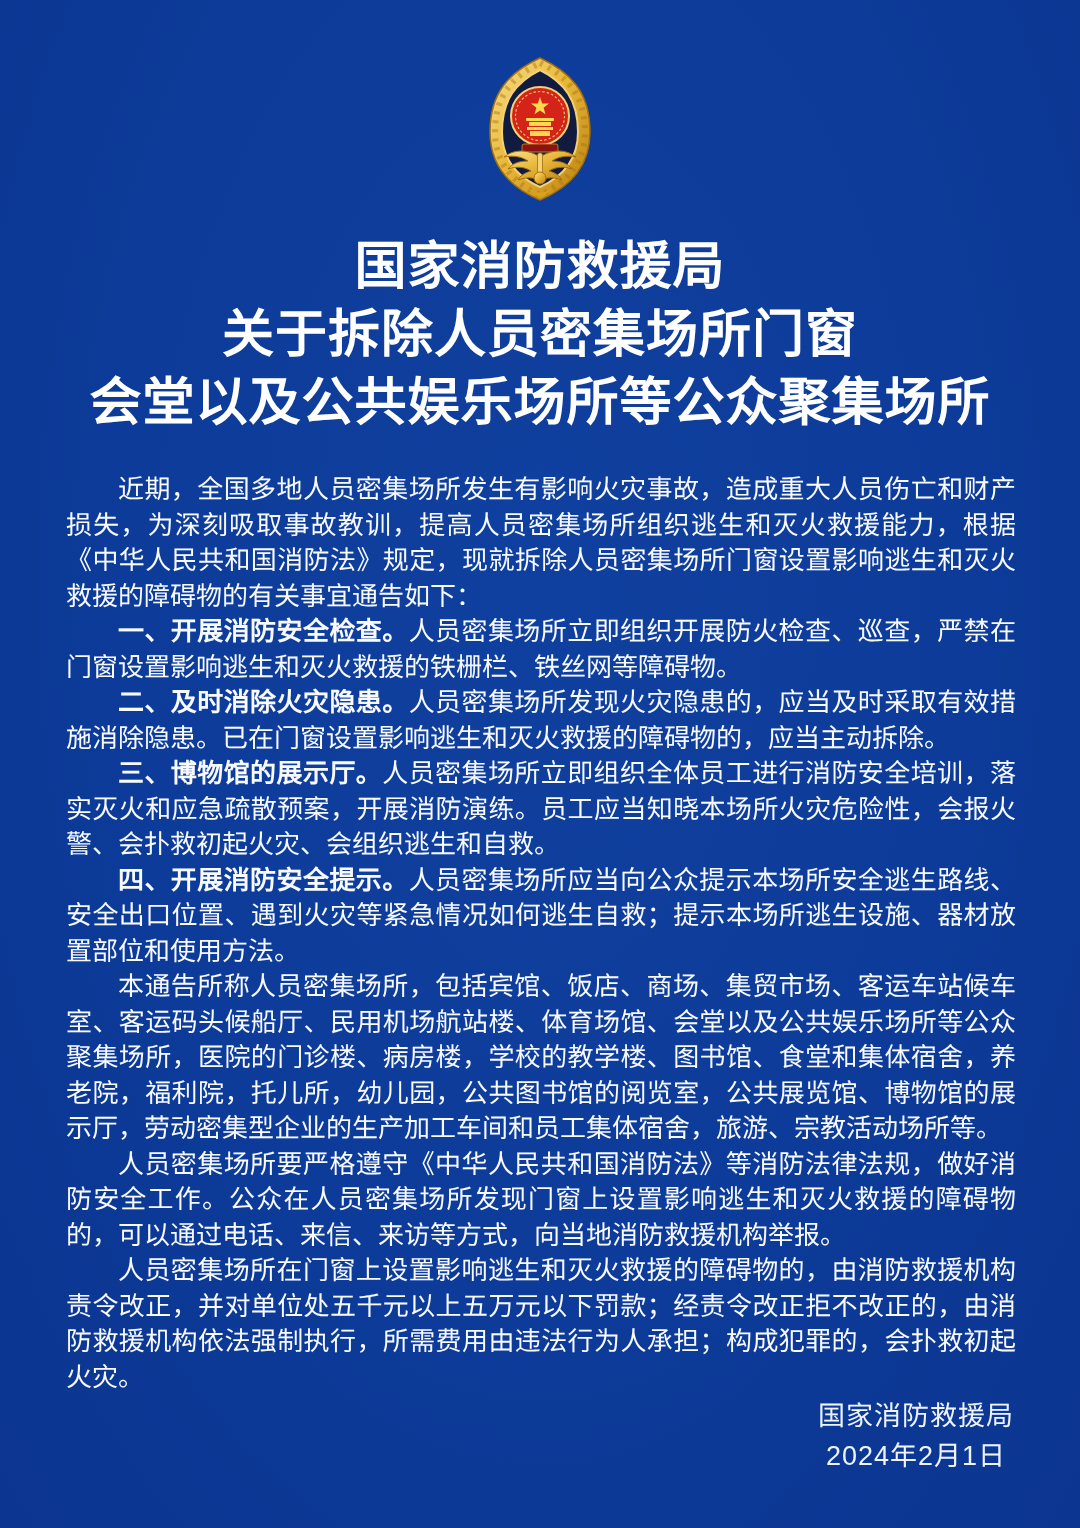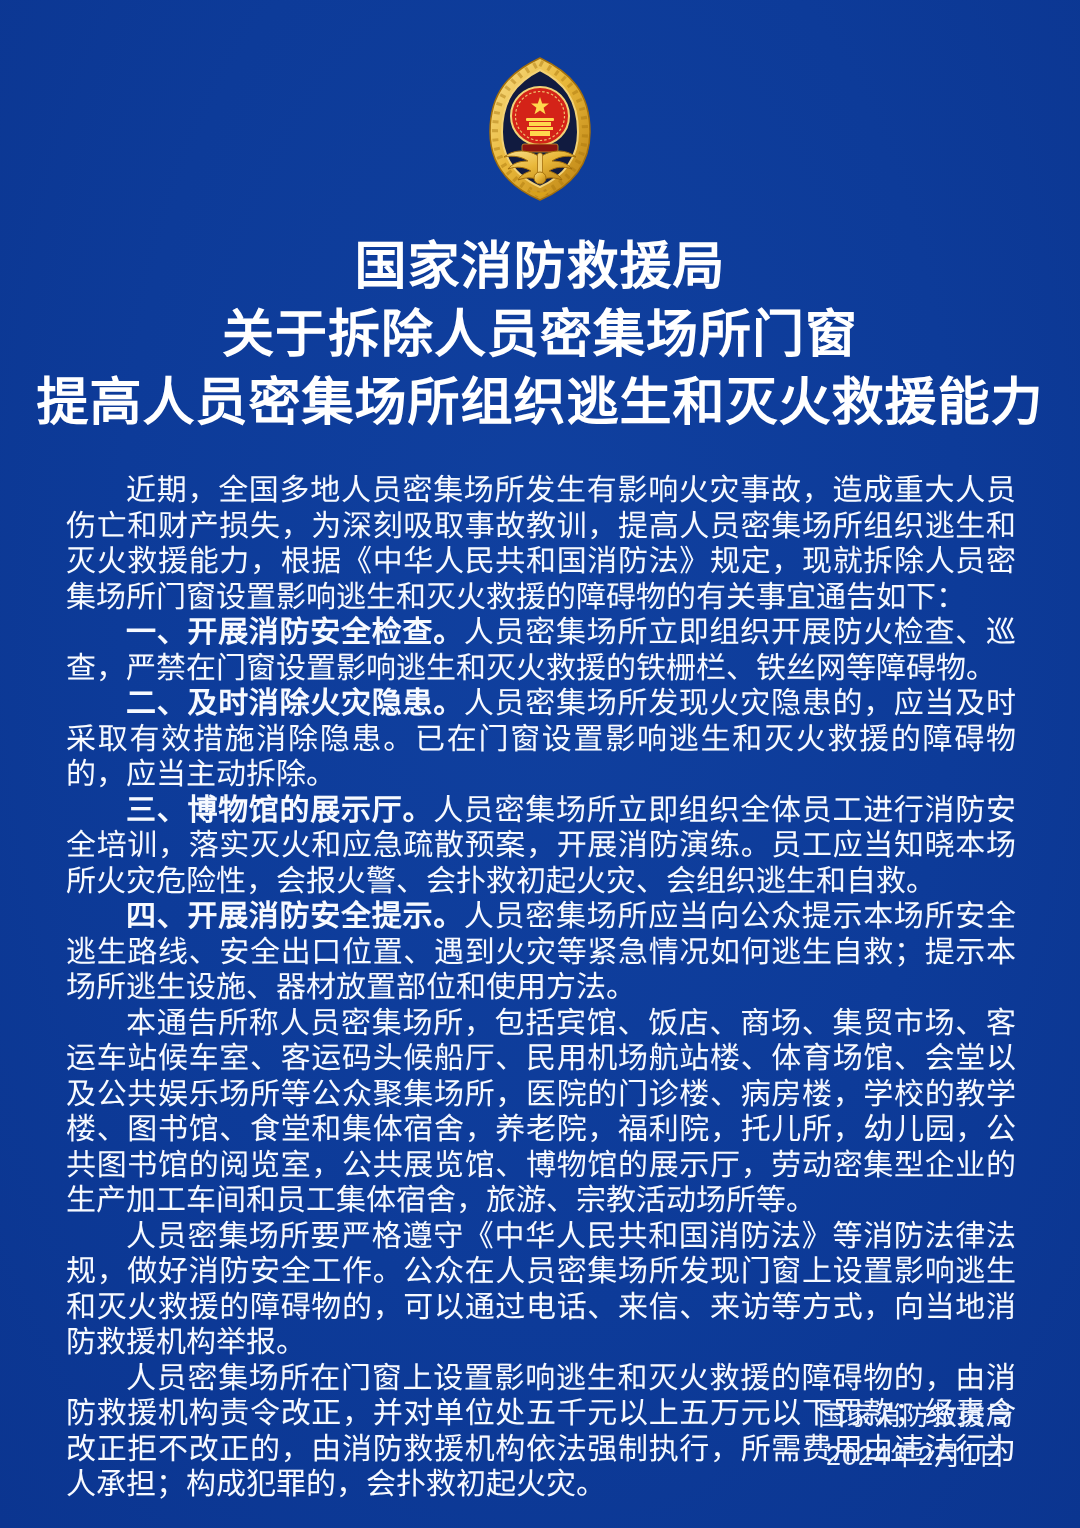--- a/index.html
+++ b/index.html
@@ -26,21 +26,21 @@
     text-align: center;
     font-family: "DejaVu Serif", "Liberation Serif", serif;
     font-weight: bold;
     font-size: 52px;
     line-height: 68px;
     color: #ffffff;
     letter-spacing: 1px;
   }
   .notice-body {
     margin: 36px 64px 0 66px;
-    font-size: 30px;
+    font-size: 26px;
     line-height: 35.5px;
     text-align: justify;
   }
   .notice-body p {
     margin: 0;
     text-indent: 2em;
   }
   .notice-body .lead {
     font-weight: bold;
   }
@@ -90,21 +90,21 @@
     <path d="M56 101 C44 93 30 93 20 101 C30 99 38 101 44 105 C34 105 28 108 24 113 C33 110 41 111 47 115 C40 117 36 120 34 124 C42 121 50 121 56 125 C62 121 70 121 78 124 C76 120 72 117 65 115 C71 111 79 110 88 113 C84 108 78 105 68 105 C74 101 82 99 92 101 C82 93 68 93 56 101 Z" fill="url(#goldg)" stroke="#a36f0c" stroke-width="1"></path>
     <rect x="53.5" y="97" width="5" height="29" rx="2" fill="#f3d276" stroke="#a36f0c" stroke-width="0.8"></rect>
     <circle cx="56" cy="122" r="6" fill="url(#goldg)" stroke="#a36f0c"></circle>
 
     <path d="M44 132 Q56 141 68 132 Q62 140 56 141 Q50 140 44 132 Z" fill="#d9a21a"></path>
   </svg>
 
   <h1 class="title">
     <div class="title-line">国家消防救援局</div>
     <div class="title-line">关于拆除人员密集场所门窗</div>
-    <div class="title-line">提高人员密集场所组织逃生和灭火救援能力</div>
+    <div class="title-line">会堂以及公共娱乐场所等公众聚集场所</div>
   </h1>
 
   <div class="notice-body" id="notice-body">
       <p><span>近期，全国多地人员密集场所发生有影响火灾事故，造成重大人员伤亡和财产损失，为深刻吸取事故教训，提高人员密集场所组织逃生和灭火救援能力，根据《中华人民共和国消防法》规定，现就拆除人员密集场所门窗设置影响逃生和灭火救援的障碍物的有关事宜通告如下：</span></p>
       <p><b class="lead">一、开展消防安全检查。</b><span>人员密集场所立即组织开展防火检查、巡查，严禁在门窗设置影响逃生和灭火救援的铁栅栏、铁丝网等障碍物。</span></p>
       <p><b class="lead">二、及时消除火灾隐患。</b><span>人员密集场所发现火灾隐患的，应当及时采取有效措施消除隐患。已在门窗设置影响逃生和灭火救援的障碍物的，应当主动拆除。</span></p>
       <p><b class="lead">三、博物馆的展示厅。</b><span>人员密集场所立即组织全体员工进行消防安全培训，落实灭火和应急疏散预案，开展消防演练。员工应当知晓本场所火灾危险性，会报火警、会扑救初起火灾、会组织逃生和自救。</span></p>
       <p><b class="lead">四、开展消防安全提示。</b><span>人员密集场所应当向公众提示本场所安全逃生路线、安全出口位置、遇到火灾等紧急情况如何逃生自救；提示本场所逃生设施、器材放置部位和使用方法。</span></p>
       <p><span>本通告所称人员密集场所，包括宾馆、饭店、商场、集贸市场、客运车站候车室、客运码头候船厅、民用机场航站楼、体育场馆、会堂以及公共娱乐场所等公众聚集场所，医院的门诊楼、病房楼，学校的教学楼、图书馆、食堂和集体宿舍，养老院，福利院，托儿所，幼儿园，公共图书馆的阅览室，公共展览馆、博物馆的展示厅，劳动密集型企业的生产加工车间和员工集体宿舍，旅游、宗教活动场所等。</span></p>
       <p><span>人员密集场所要严格遵守《中华人民共和国消防法》等消防法律法规，做好消防安全工作。公众在人员密集场所发现门窗上设置影响逃生和灭火救援的障碍物的，可以通过电话、来信、来访等方式，向当地消防救援机构举报。</span></p>

